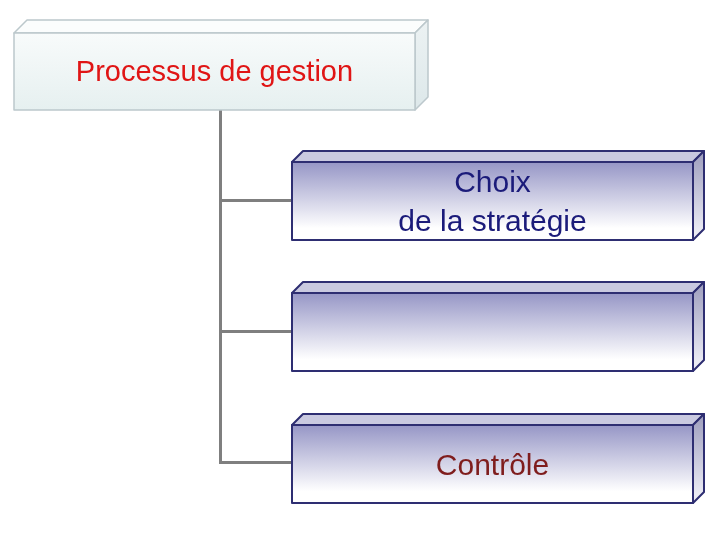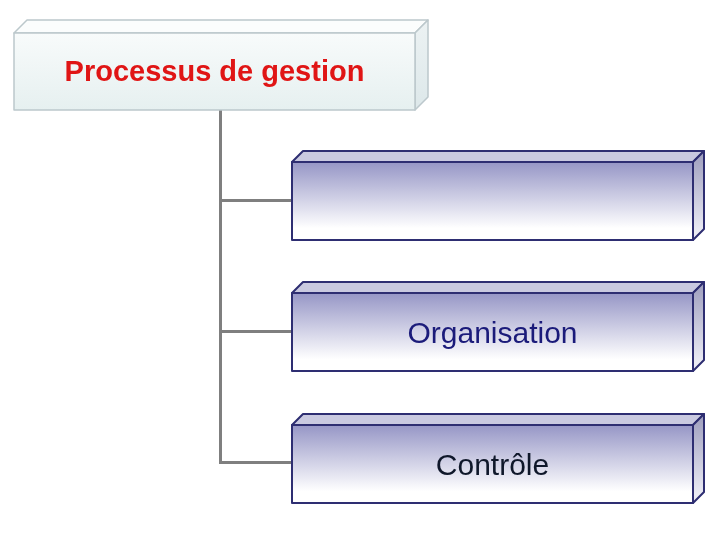--- a/index.html
+++ b/index.html
@@ -36,21 +36,21 @@
     align-items: center;
     text-align: center;
   }
   .label span { display: block; width: 100%; }
 
   .title-label {
     left: 0; top: 13px;
     width: 401px; height: 77px;
     font-size: 29px;
     line-height: 37px;
-    font-weight: bold;
+    font-weight: normal;
   }
   .box-label {
     left: 0; top: 11px;
     width: 401px; height: 78px;
     font-size: 30px;
     line-height: 39px;
     font-weight: normal;
   }
 
   .defs-holder { position: absolute; width: 0; height: 0; }
@@ -96,38 +96,41 @@
       <span>Processus de gestion</span>
     </div>
   </div>
 
   <div class="cube box-cube-1">
     <svg width="412" height="89" viewBox="0 0 412 89">
       <polygon points="0,11 11,0 412,0 401,11" stroke-width="2" stroke-linejoin="round" style="fill: rgb(201, 201, 224); stroke: rgb(46, 46, 114);"></polygon>
       <polygon points="401,11 412,0 412,78 401,89" fill="url(#gBoxSide)" stroke-width="2" stroke-linejoin="round" style="stroke: rgb(46, 46, 114);"></polygon>
       <rect x="0" y="11" width="401" height="78" fill="url(#gBoxFront)" stroke-width="2" stroke-linejoin="round" style="stroke: rgb(46, 46, 114);"></rect>
     </svg>
+    <div class="label box-label" style="color: rgb(27, 27, 122);">
+      <span>Choix</span>
+      <span>de la stratégie</span>
+    </div>
   </div>
 
   <div class="cube box-cube-2">
     <svg width="412" height="89" viewBox="0 0 412 89">
       <polygon points="0,11 11,0 412,0 401,11" stroke-width="2" stroke-linejoin="round" style="fill: rgb(201, 201, 224); stroke: rgb(46, 46, 114);"></polygon>
       <polygon points="401,11 412,0 412,78 401,89" fill="url(#gBoxSide)" stroke-width="2" stroke-linejoin="round" style="stroke: rgb(46, 46, 114);"></polygon>
       <rect x="0" y="11" width="401" height="78" fill="url(#gBoxFront)" stroke-width="2" stroke-linejoin="round" style="stroke: rgb(46, 46, 114);"></rect>
     </svg>
     <div class="label box-label" style="color: rgb(27, 27, 122);">
-      <span>Organisation</span>
     </div>
   </div>
 
   <div class="cube box-cube-3">
     <svg width="412" height="89" viewBox="0 0 412 89">
       <polygon points="0,11 11,0 412,0 401,11" stroke-width="2" stroke-linejoin="round" style="fill: rgb(201, 201, 224); stroke: rgb(46, 46, 114);"></polygon>
       <polygon points="401,11 412,0 412,78 401,89" fill="url(#gBoxSide)" stroke-width="2" stroke-linejoin="round" style="stroke: rgb(46, 46, 114);"></polygon>
       <rect x="0" y="11" width="401" height="78" fill="url(#gBoxFront)" stroke-width="2" stroke-linejoin="round" style="stroke: rgb(46, 46, 114);"></rect>
     </svg>
-    <div class="label box-label" style="color: #0f172a;">
+    <div class="label box-label" style="color: #7f1d1d;">
       <span>Contrôle</span>
       <span></span>
     </div>
   </div>
 
 </div>
 
 </body></html>

